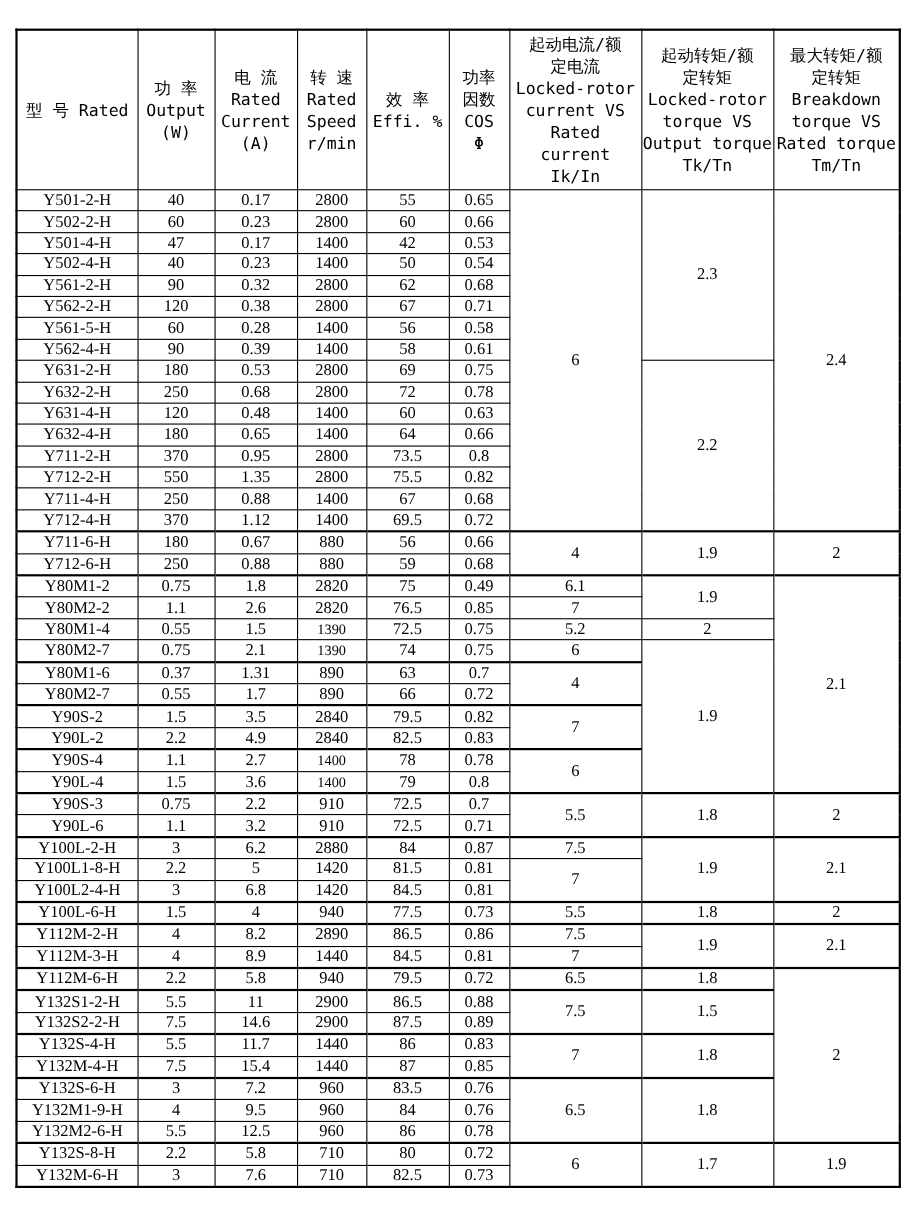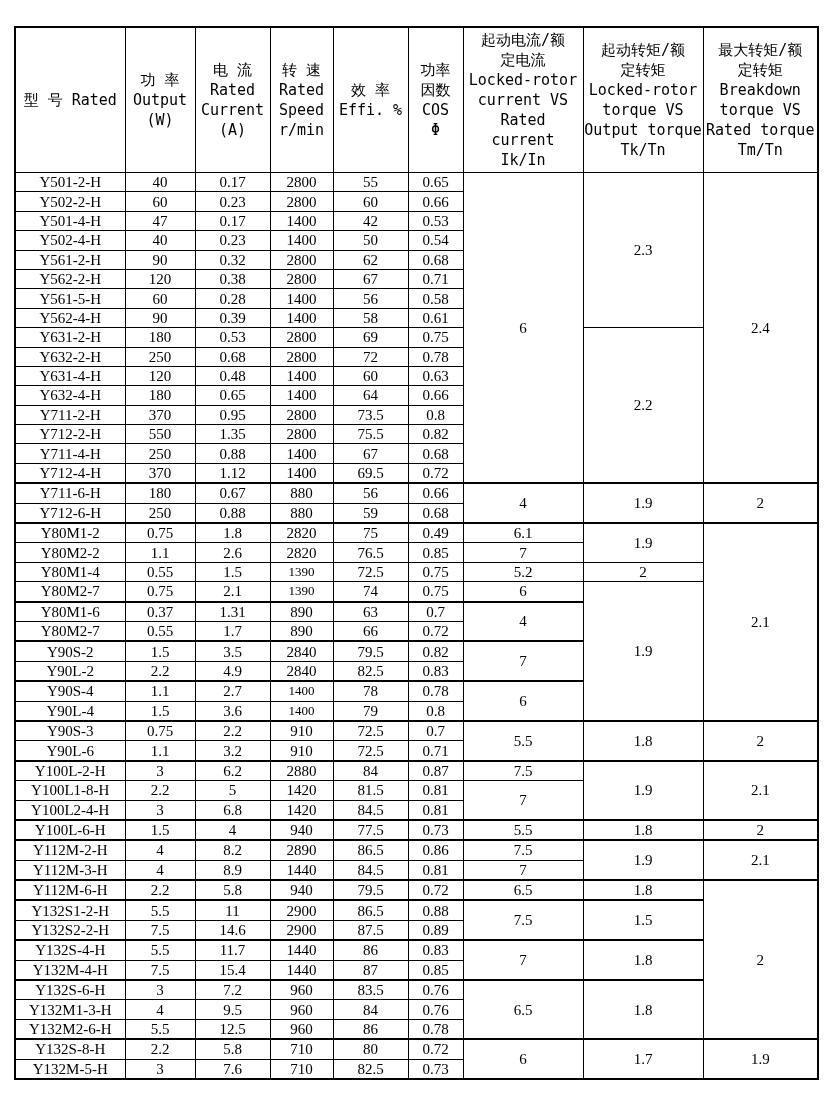--- a/index.html
+++ b/index.html
@@ -484,21 +484,21 @@
         <td>Y132S-6-H</td>
         <td>3</td>
         <td>7.2</td>
         <td>960</td>
         <td>83.5</td>
         <td>0.76</td>
         <td rowspan="3" class="thick-bottom">6.5</td>
         <td rowspan="3" class="thick-bottom">1.8</td>
       </tr>
       <tr>
-        <td>Y132M1-3-H</td>
+        <td>Y132M1-9-H</td>
         <td>4</td>
         <td>9.5</td>
         <td>960</td>
         <td>84</td>
         <td>0.76</td>
       </tr>
       <tr class="group-end">
         <td>Y132M2-6-H</td>
         <td>5.5</td>
         <td>12.5</td>
@@ -511,21 +511,21 @@
         <td>2.2</td>
         <td>5.8</td>
         <td>710</td>
         <td>80</td>
         <td>0.72</td>
         <td rowspan="2">6</td>
         <td rowspan="2">1.7</td>
         <td rowspan="2">1.9</td>
       </tr>
       <tr>
-        <td>Y132M-5-H</td>
+        <td>Y132M-6-H</td>
         <td>3</td>
         <td>7.6</td>
         <td>710</td>
         <td>82.5</td>
         <td>0.73</td>
       </tr>
     </tbody>
 </table>
 
 </body></html>

